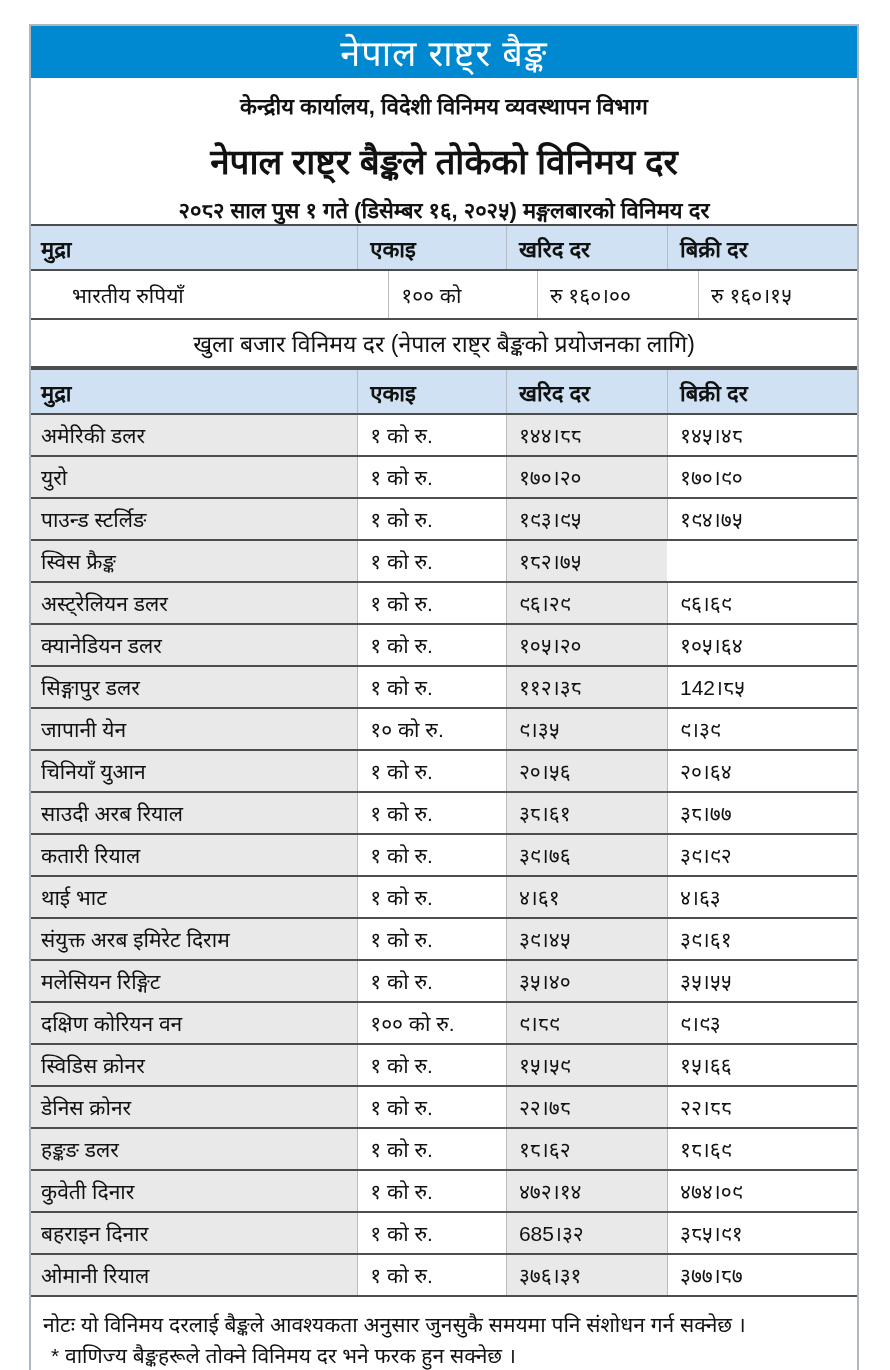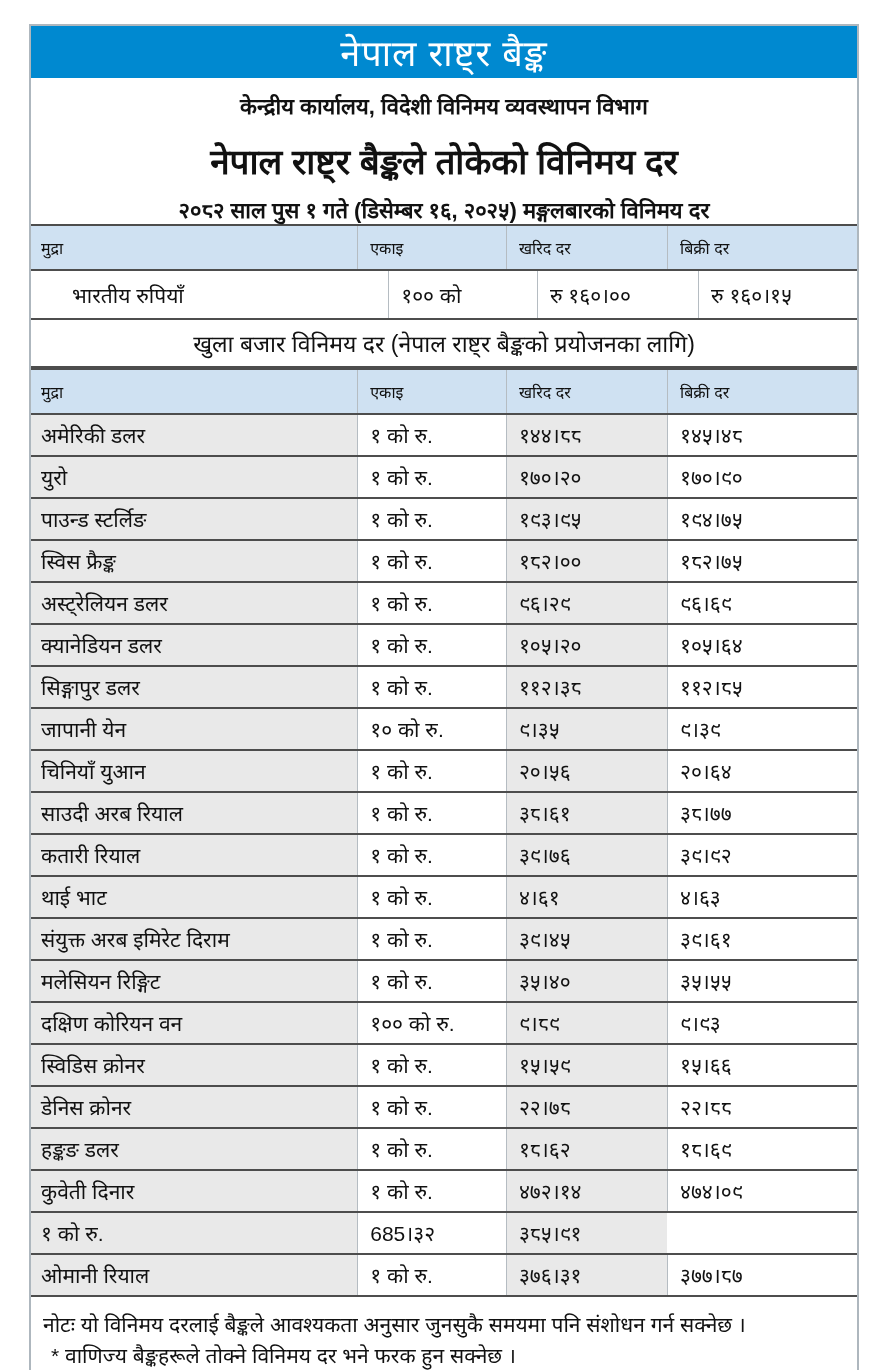--- a/index.html
+++ b/index.html
@@ -47,21 +47,21 @@
   .trow.head{
     background:var(--table-header-blue);
     border-top:2px solid var(--border-dark);
     font-weight:bold;
   }
   .cell{
     display:flex;align-items:center;
     padding-left:12px;font-size:21px;font-weight:500;
     min-height:40px;
   }
-  .trow.head .cell{min-height:43px;font-size:16px;font-weight:normal;}
+  .trow.head .cell{min-height:43px;font-size:22px;font-weight:bold;}
   .cell:first-child{padding-left:10px;}
   .cell + .cell{border-left:1px solid var(--border-light);}
   .official .trow.body .cell{min-height:47px;margin-left:31px;}
   .market .trow.body .cell{min-height:40px;}
   .market .trow.body .cell:nth-child(1),
   .market .trow.body .cell:nth-child(3){background:var(--stripe-gray);}
   .section-row{
     border-bottom:2px solid var(--border-dark);
     min-height:48px;display:flex;align-items:center;justify-content:center;
     font-size:23px;font-weight:500;text-align:left;
@@ -132,21 +132,20 @@
   <div class="trow body">
     <div class="cell">पाउन्ड स्टर्लिङ</div>
     <div class="cell">१ को रु.</div>
     <div class="cell">१९३।९५</div>
     <div class="cell">१९४।७५</div>
   </div>
 
   <div class="trow body">
     <div class="cell">स्विस फ्रैङ्क</div>
     <div class="cell">१ को रु.</div>
-    <div class="cell">१८२।००</div>
     <div class="cell">१८२।७५</div>
   </div>
 
   <div class="trow body">
     <div class="cell">अस्ट्रेलियन डलर</div>
     <div class="cell">१ को रु.</div>
     <div class="cell">९६।२९</div>
     <div class="cell">९६।६९</div>
   </div>
 
@@ -154,21 +153,21 @@
     <div class="cell">क्यानेडियन डलर</div>
     <div class="cell">१ को रु.</div>
     <div class="cell">१०५।२०</div>
     <div class="cell">१०५।६४</div>
   </div>
 
   <div class="trow body">
     <div class="cell">सिङ्गापुर डलर</div>
     <div class="cell">१ को रु.</div>
     <div class="cell">११२।३८</div>
-    <div class="cell">११२।८५</div>
+    <div class="cell">142।८५</div>
   </div>
 
   <div class="trow body">
     <div class="cell">जापानी येन</div>
     <div class="cell">१० को रु.</div>
     <div class="cell">९।३५</div>
     <div class="cell">९।३९</div>
   </div>
 
   <div class="trow body">
@@ -242,20 +241,21 @@
   </div>
 
   <div class="trow body">
     <div class="cell">कुवेती दिनार</div>
     <div class="cell">१ को रु.</div>
     <div class="cell">४७२।१४</div>
     <div class="cell">४७४।०९</div>
   </div>
 
   <div class="trow body">
+    <div class="cell">बहराइन दिनार</div>
     <div class="cell">१ को रु.</div>
     <div class="cell">685।३२</div>
     <div class="cell">३८५।९१</div>
   </div>
 
   <div class="trow body">
     <div class="cell">ओमानी रियाल</div>
     <div class="cell">१ को रु.</div>
     <div class="cell">३७६।३१</div>
     <div class="cell">३७७।८७</div>

